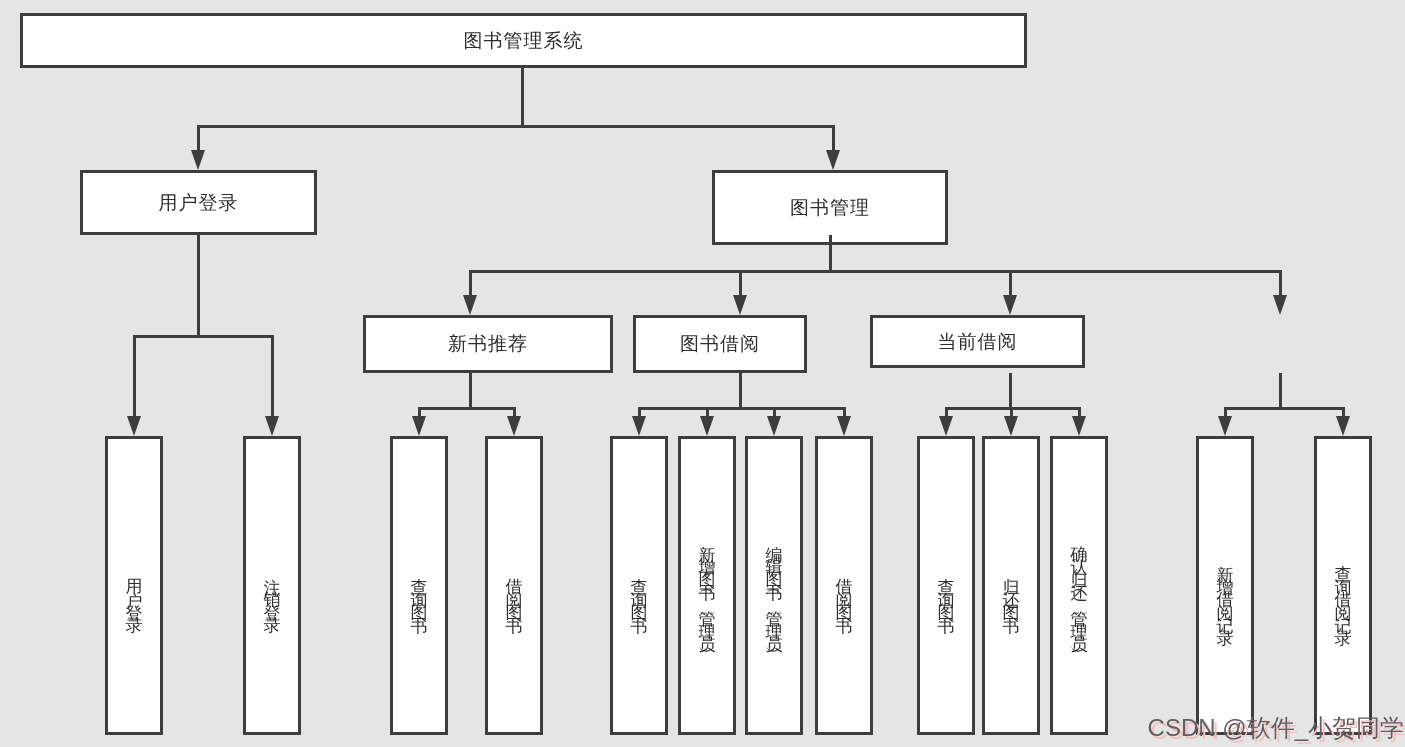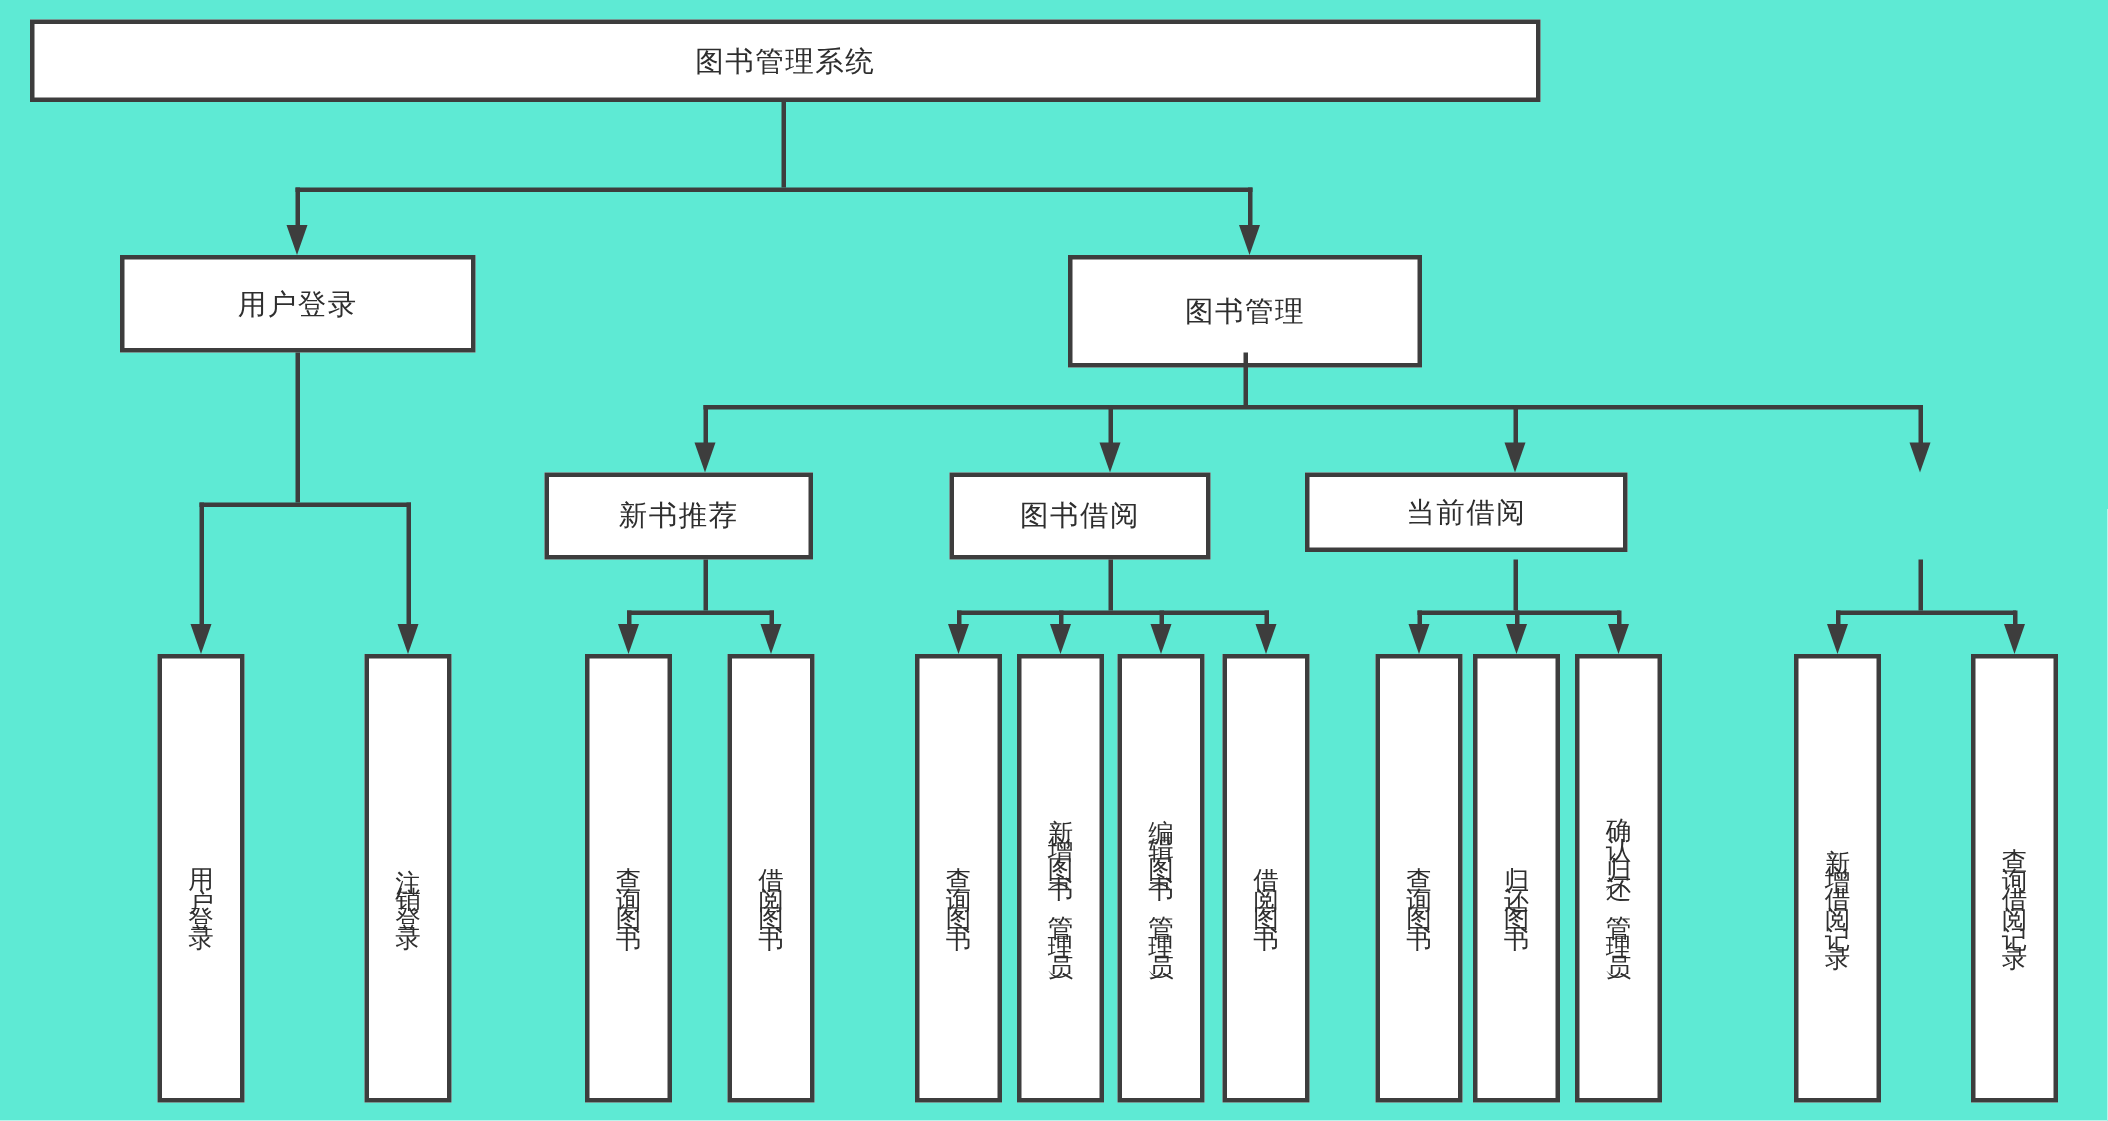--- a/index.html
+++ b/index.html
@@ -3,21 +3,21 @@
 <meta charset="utf-8">
 <style>
   :root{
     --line:#3d3d3d;
     --text:#2e2e2e;
     --wm:#5f5f5f;
     --wm-shadow:#f4bfc1;
   }
   html,body{margin:0;padding:0;background:#fff;}
   #stage{
-    position:relative;width:1405px;height:747px;background:#5eead4;overflow:hidden;
+    position:relative;width:1405px;height:747px;background:#e5e5e5;overflow:hidden;
     font-family:"Liberation Sans","DejaVu Sans",sans-serif;color:var(--text);
   }
   .box{
     position:absolute;box-sizing:border-box;background:#fff;
     border:3px solid var(--line);
     display:flex;align-items:center;justify-content:center;
     font-size:19px;letter-spacing:1px;white-space:nowrap;
   }
   .leaf{
     writing-mode:vertical-rl;text-orientation:mixed;
@@ -73,21 +73,21 @@
     <div class="vline" style="left:469px;top:270px;height:27px"></div>
     <div class="head" style="left:463px;top:295px"></div>
     <div class="vline" style="left:739px;top:270px;height:27px"></div>
     <div class="head" style="left:733px;top:295px"></div>
     <div class="vline" style="left:1009px;top:270px;height:27px"></div>
     <div class="head" style="left:1003px;top:295px"></div>
     <div class="vline" style="left:1279px;top:270px;height:27px"></div>
     <div class="head" style="left:1273px;top:295px"></div>
   </div>
 
-  <div class="box" style="left:363px;top:315px;width:179px;height:58px">新书推荐</div>
+  <div class="box" style="left:363px;top:315px;width:250px;height:58px">新书推荐</div>
   <div class="box" style="left:633px;top:315px;width:174px;height:58px">图书借阅</div>
   <div class="box" style="left:870px;top:315px;width:215px;height:53px">当前借阅</div>
 
   <div>
     <div class="vline" style="left:469px;top:373px;height:34px"></div>
     <div class="hline" style="left:418px;top:407px;width:98px"></div>
     <div class="vline" style="left:418px;top:407px;height:11px"></div>
     <div class="head" style="left:412px;top:416px"></div>
     <div class="vline" style="left:513px;top:407px;height:11px"></div>
     <div class="head" style="left:507px;top:416px"></div>
@@ -137,13 +137,14 @@
   <div class="box leaf" style="left:745px;top:436px;width:58px;height:299px">编辑图书（管理员）</div>
   <div class="box leaf" style="left:815px;top:436px;width:58px;height:299px">借阅图书</div>
 
   <div class="box leaf" style="left:917px;top:436px;width:58px;height:299px">查询图书</div>
   <div class="box leaf" style="left:982px;top:436px;width:58px;height:299px">归还图书</div>
   <div class="box leaf" style="left:1050px;top:436px;width:58px;height:299px">确认归还（管理员）</div>
 
   <div class="box leaf" style="left:1196px;top:436px;width:58px;height:299px">新增借阅记录</div>
   <div class="box leaf" style="left:1314px;top:436px;width:58px;height:299px">查询借阅记录</div>
 
+  <div class="watermark">CSDN @软件_小贺同学</div>
 </div>
 
 </body></html>

